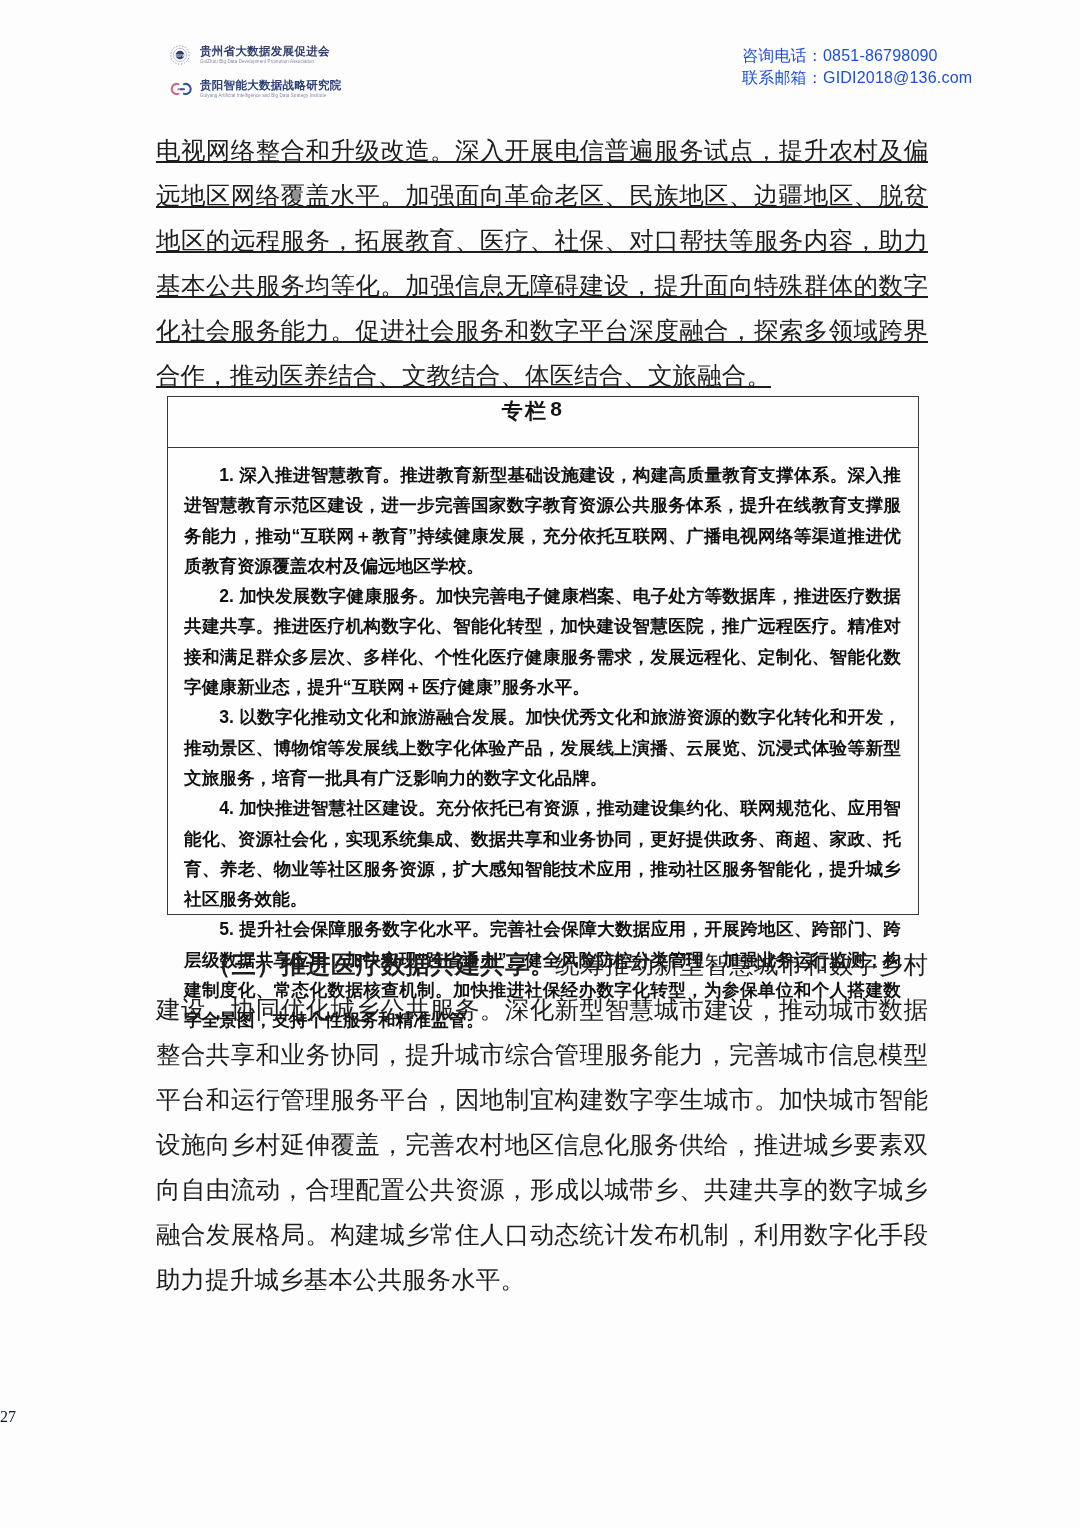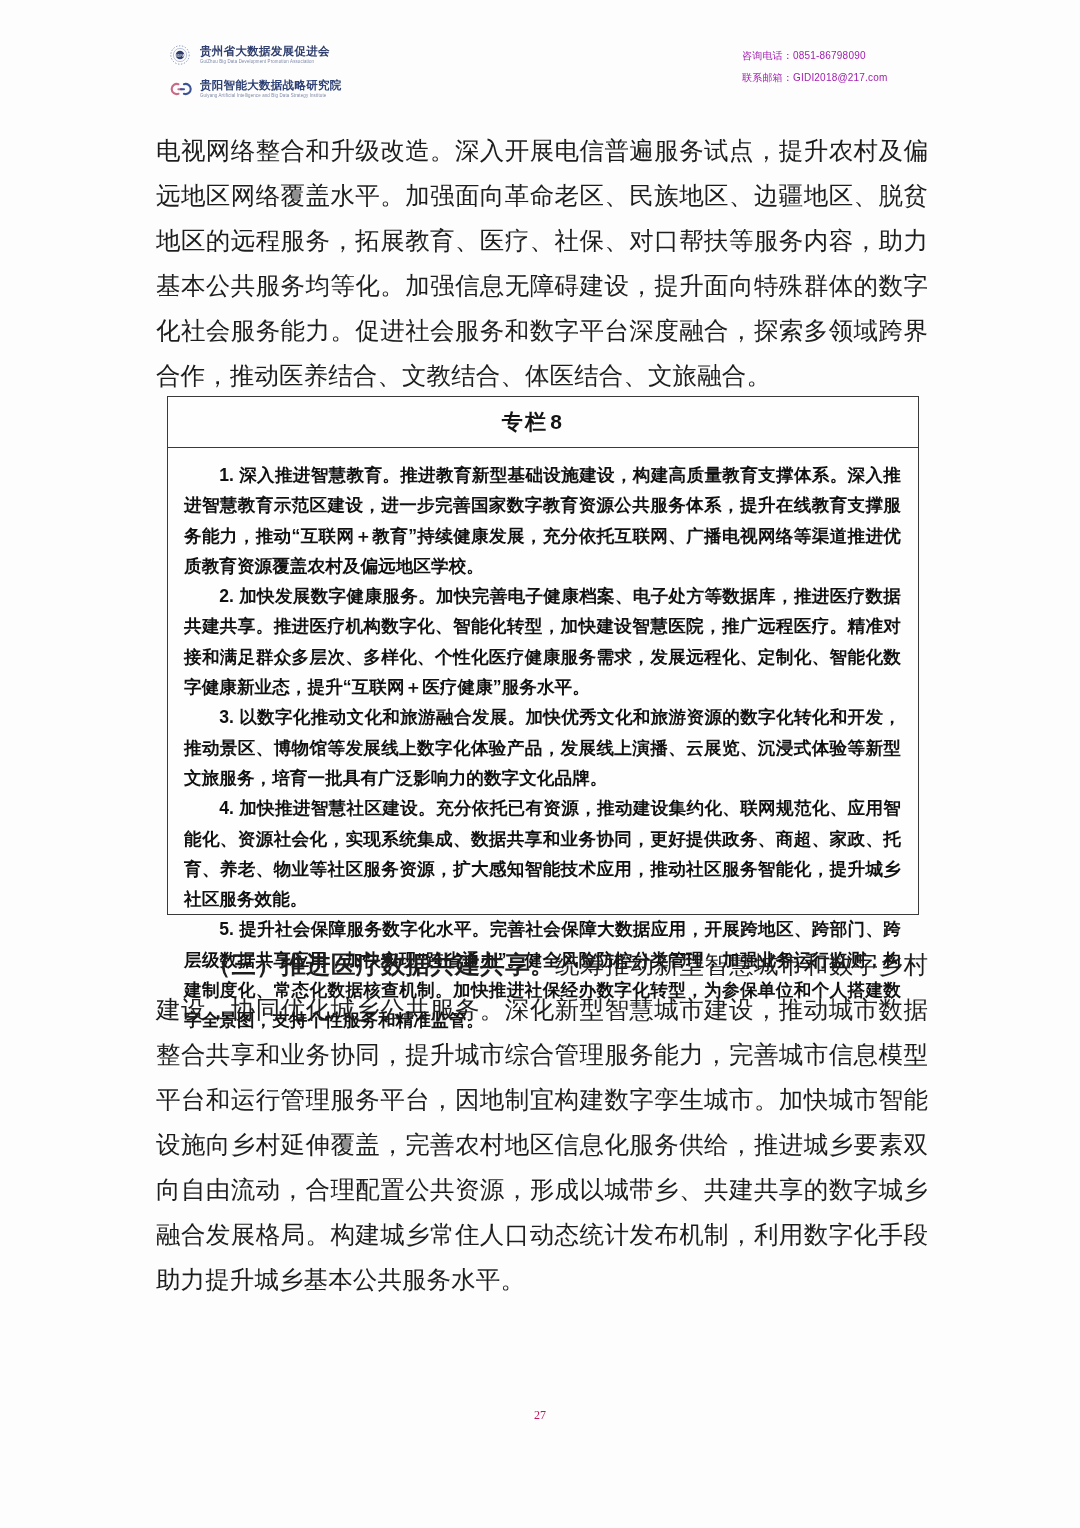--- a/index.html
+++ b/index.html
@@ -70,59 +70,58 @@
     white-space: nowrap;
     transform: scaleY(1.05);
   }
   .logo-cn.alt { color: #2d3f73; }
 
   .contact {
     position: absolute;
     left: 742px;
     top: 3px;
     font-family: "Liberation Sans", sans-serif;
-    font-size: 10px;
-    color: #a21caf;
+    font-size: 16px;
+    color: #1d4ed8;
     line-height: 22px;
     letter-spacing: 0.2px;
   }
   .contact div { white-space: nowrap; }
 
   
   .body-text {
     position: absolute;
     left: 156px;
     width: 772px;
     font-size: 24.5px;
     line-height: 45px;
     text-align: justify;
     letter-spacing: 0.1px;
     color: #1d1d1d;
   }
-  .para-top { top: 128px; }
+  .para-top { top: 128px; text-decoration: underline; }
   .para-bottom { top: 942px; }
   .bold-lead { font-weight: 700; }
   .indent-2 { padding-left: 2.05em; display: inline-block; }
 
   
   .callout {
     position: absolute;
     left: 167px;
     top: 396px;
     width: 752px;
     height: 519px;
     border: 1.4px solid #3a3a3a;
     box-sizing: border-box;
     background: #fefefe;
   }
   .callout-title {
     height: 50px;
     border-bottom: 1.4px solid #3a3a3a;
     display: flex;
-    align-items: center;
     justify-content: center;
     font-family: "Liberation Sans", sans-serif;
     font-weight: 700;
     font-size: 21px;
     letter-spacing: 2.2px;
     color: #141414;
   }
   .callout-title .num { margin: 0 2px; }
   .callout-title .gap { display: inline-block; width: 18px; }
   .callout-body {
@@ -139,23 +138,23 @@
     text-indent: 2em;
     margin: 0;
   }
 
   
   .page-number {
     position: absolute;
     left: 0;
     right: 0;
     top: 1408px;
-    text-align: center;
-    font-size: 12px;
-    color: #be185d;
+    text-align: left;
+    font-size: 16px;
+    color: #0f172a;
   }
 </style>
 </head>
 <body>
 
 <div class="page">
 
   <div class="header">
 
     <div class="logo-block">
@@ -187,21 +186,21 @@
         <span class="logo-text">
           <span class="logo-cn alt">贵阳智能大数据战略研究院</span>
           <span class="logo-en">Guiyang Artificial Intelligence and Big Data Strategy Institute</span>
         </span>
       </div>
 
     </div>
 
     <div class="contact">
       <div>咨询电话：0851-86798090</div>
-      <div>联系邮箱：GIDI2018@217.com</div>
+      <div>联系邮箱：GIDI2018@136.com</div>
     </div>
 
   </div>
 
   <div class="body-text para-top">电视网络整合和升级改造。深入开展电信普遍服务试点，提升农村及偏远地区网络覆盖水平。加强面向革命老区、民族地区、边疆地区、脱贫地区的远程服务，拓展教育、医疗、社保、对口帮扶等服务内容，助力基本公共服务均等化。加强信息无障碍建设，提升面向特殊群体的数字化社会服务能力。促进社会服务和数字平台深度融合，探索多领域跨界合作，推动医养结合、文教结合、体医结合、文旅融合。</div>
 
   <div class="callout">
     <div class="callout-title">
       <span>专栏</span>
         <span class="num">8</span>

